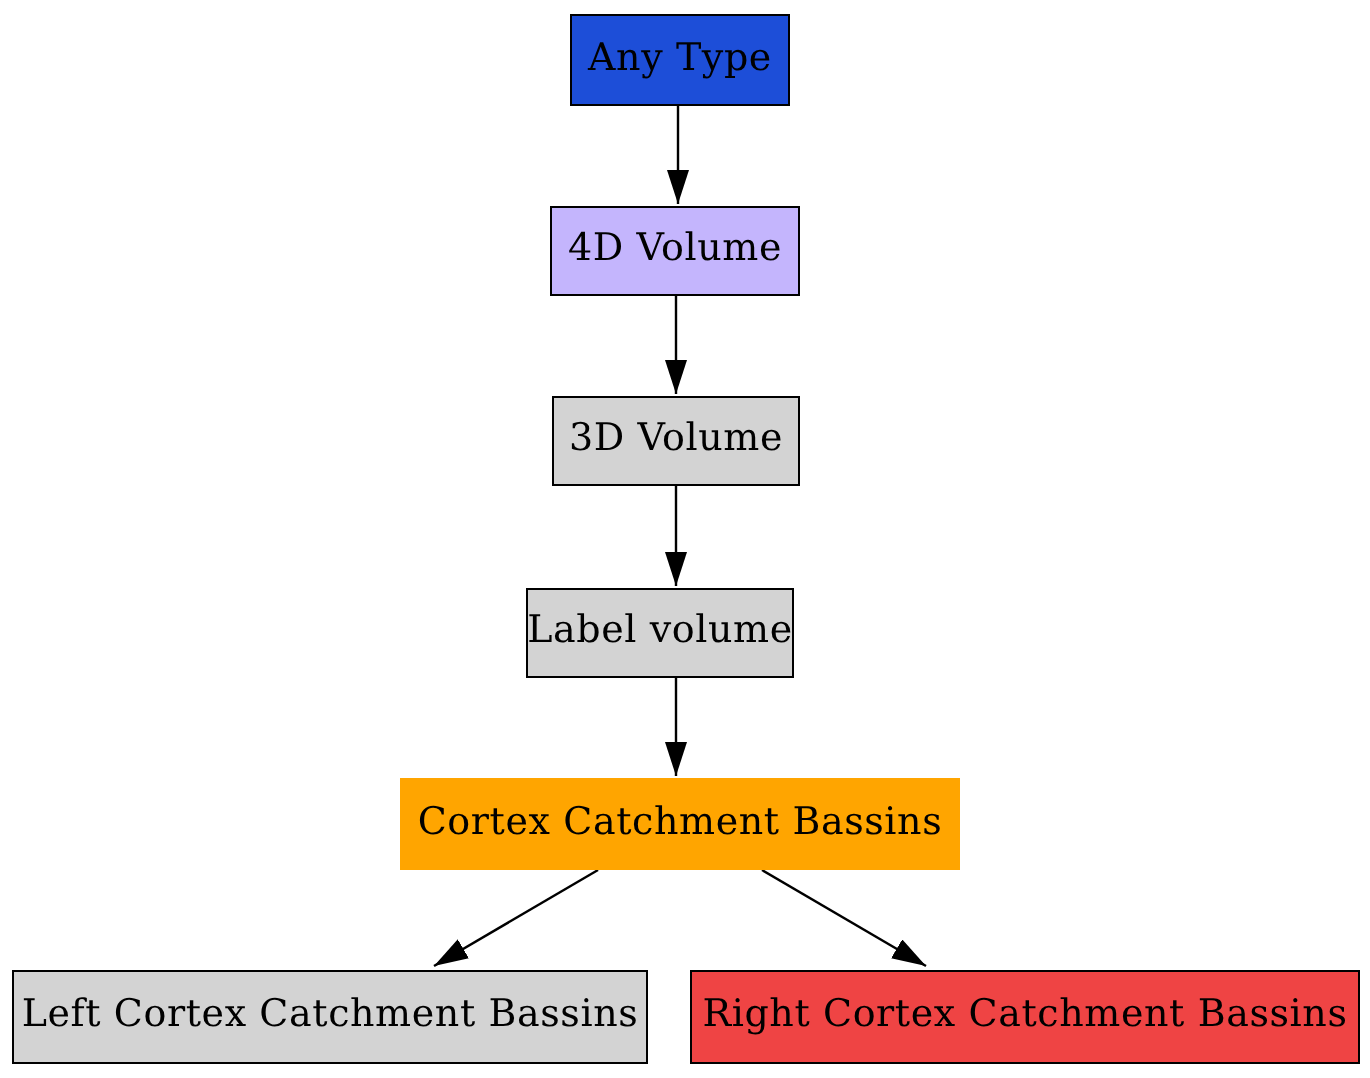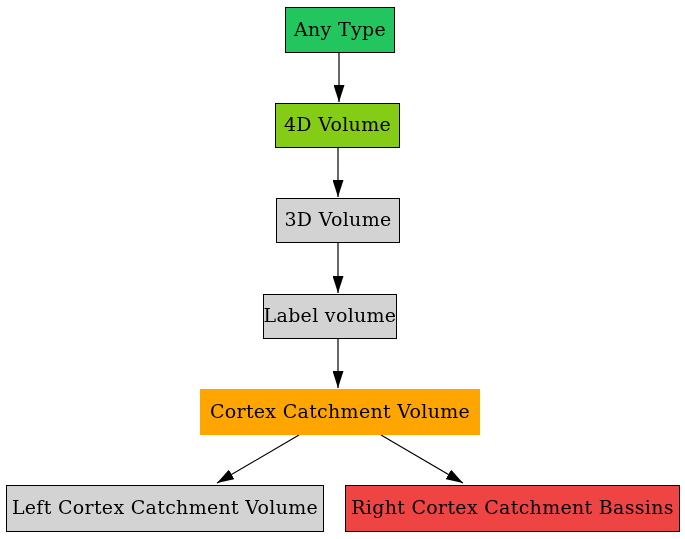--- a/index.html
+++ b/index.html
@@ -66,41 +66,41 @@
       </marker>
     </defs>
     <line class="edge-line" x1="339" y1="53" x2="339" y2="102" marker-end="url(#arrowhead)"></line>
     <line class="edge-line" x1="338" y1="148" x2="338" y2="197" marker-end="url(#arrowhead)"></line>
     <line class="edge-line" x1="338" y1="243" x2="338" y2="293" marker-end="url(#arrowhead)"></line>
     <line class="edge-line" x1="338" y1="339" x2="338" y2="388" marker-end="url(#arrowhead)"></line>
     <line class="edge-line" x1="299" y1="435" x2="217" y2="483" marker-end="url(#arrowhead)"></line>
     <line class="edge-line" x1="381" y1="435" x2="463" y2="483" marker-end="url(#arrowhead)"></line>
   </svg>
 
-  <div class="node" id="node-any-type" style="background-color: #22c55e; border-color: rgb(0, 0, 0); justify-content: center;">
+  <div class="node" id="node-any-type" style="background-color: #1d4ed8; border-color: rgb(0, 0, 0); justify-content: center;">
     <span class="node-label">Any Type</span>
   </div>
 
-  <div class="node" id="node-4d-volume" style="background-color: #84cc16; border-color: rgb(0, 0, 0);">
+  <div class="node" id="node-4d-volume" style="background-color: #c4b5fd; border-color: rgb(0, 0, 0);">
     <span class="node-label">4D Volume</span>
   </div>
 
   <div class="node" id="node-3d-volume" style="background-color: rgb(211, 211, 211); border-color: rgb(0, 0, 0);">
     <span class="node-label">3D Volume</span>
   </div>
 
   <div class="node" id="node-label-volume" style="background-color: rgb(211, 211, 211); border-color: rgb(0, 0, 0);">
     <span class="node-label">Label volume</span>
   </div>
 
   <div class="node" id="node-cortex" style="background-color: rgb(255, 165, 0); border-color: rgb(255, 165, 0);">
-    <span class="node-label">Cortex Catchment Volume</span>
+    <span class="node-label">Cortex Catchment Bassins</span>
   </div>
 
   <div class="node" id="node-left-cortex" style="background-color: rgb(211, 211, 211); border-color: rgb(0, 0, 0);">
-    <span class="node-label">Left Cortex Catchment Volume</span>
+    <span class="node-label">Left Cortex Catchment Bassins</span>
   </div>
 
   <div class="node" id="node-right-cortex" style="background-color: #ef4444; border-color: rgb(0, 0, 0);">
     <span class="node-label">Right Cortex Catchment Bassins</span>
   </div>
 
 </div>
 
 </body></html>

